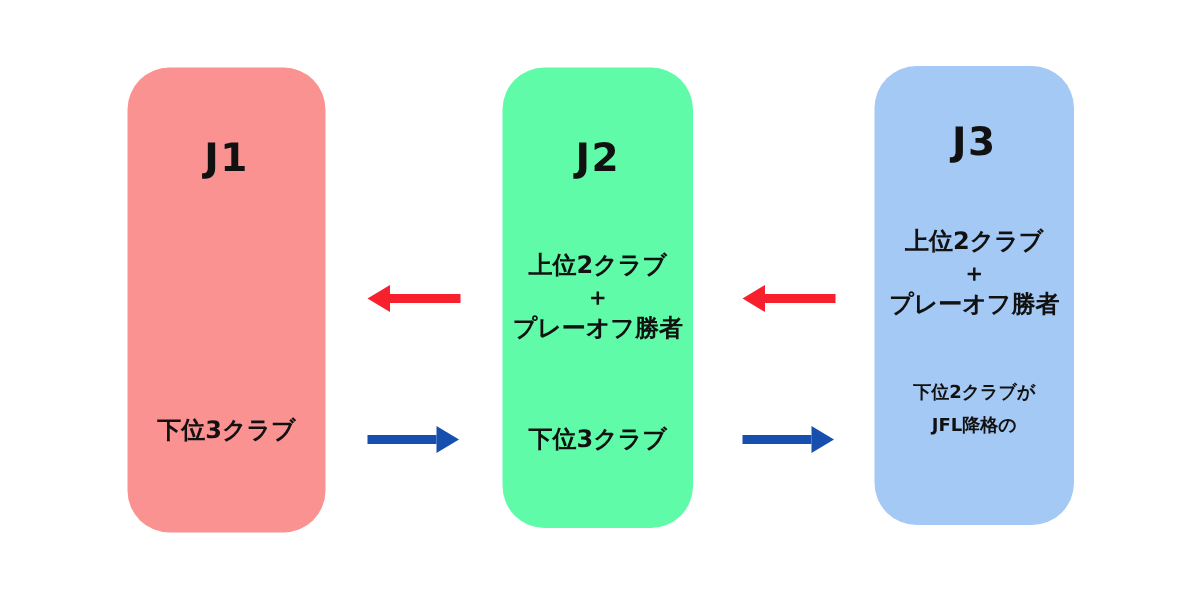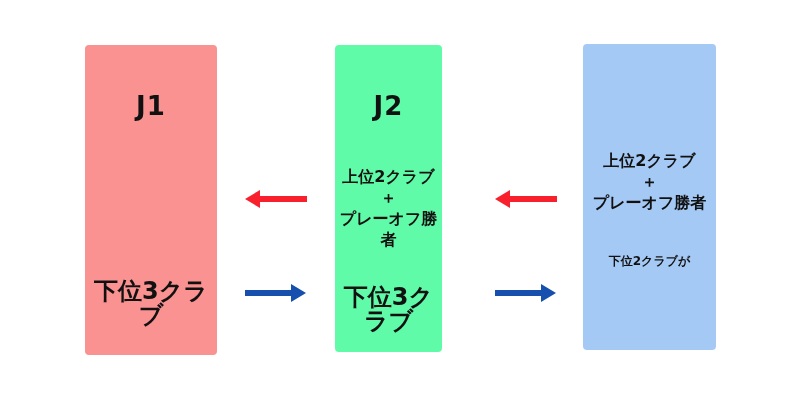--- a/index.html
+++ b/index.html
@@ -14,31 +14,31 @@
     background: #ffffff;
     overflow: hidden;
     font-family: "DejaVu Sans", "Liberation Sans", sans-serif;
     font-weight: 700;
     color: #111111;
   }
 
   
   .league-box {
     position: absolute;
-    border-radius: 4px;
+    border-radius: 28px;
     text-align: center;
   }
   #box-j1 {
     left: 85px;  top: 45px;
     width: 132px; height: 310px;
     background: var(--j1-box, #FB9292);
   }
   #box-j2 {
     left: 335px; top: 45px;
-    width: 107px; height: 307px;
+    width: 127px; height: 307px;
     background: var(--j2-box, #5FFBA8);
   }
   #box-j3 {
     left: 583px; top: 44px;
     width: 133px; height: 306px;
     background: var(--j3-box, #A5C9F5);
   }
 
   .box-title {
     position: absolute;
@@ -55,21 +55,21 @@
     left: 0; right: 0;
     font-size: 16px;
     line-height: 21px;
   }
   #box-j2 .promo-block { top: 121px; }
   #box-j3 .promo-block { top: 106px; }
 
   .bottom-label {
     position: absolute;
     left: 0; right: 0;
-    font-size: 24px;
+    font-size: 16px;
     line-height: 1;
   }
   #box-j1 .bottom-label { top: 234px; }
   #box-j2 .bottom-label { top: 240px; }
 
   .bottom-block {
     position: absolute;
     left: 0; right: 0;
     top: 206px;
     font-size: 12px;
@@ -116,27 +116,29 @@
     <div class="box-title">J2</div>
     <div class="promo-block">
       <div>上位2クラブ</div>
       <div>＋</div>
       <div>プレーオフ勝者</div>
     </div>
     <div class="bottom-label">下位3クラブ</div>
   </div>
 
   <div class="league-box" id="box-j3">
+    <div class="box-title">J3</div>
     <div class="promo-block">
       <div>上位2クラブ</div>
       <div>＋</div>
       <div>プレーオフ勝者</div>
     </div>
     <div class="bottom-block">
       <div>下位2クラブが</div>
+      <div>JFL降格の</div>
     </div>
   </div>
 
   <div class="arrow arrow-red" id="arrow-promo-j2-j1">
     <div class="head head-left"></div>
     <div class="shaft"></div>
   </div>
   <div class="arrow arrow-blue" id="arrow-releg-j1-j2">
     <div class="shaft"></div>
     <div class="head head-right"></div>

